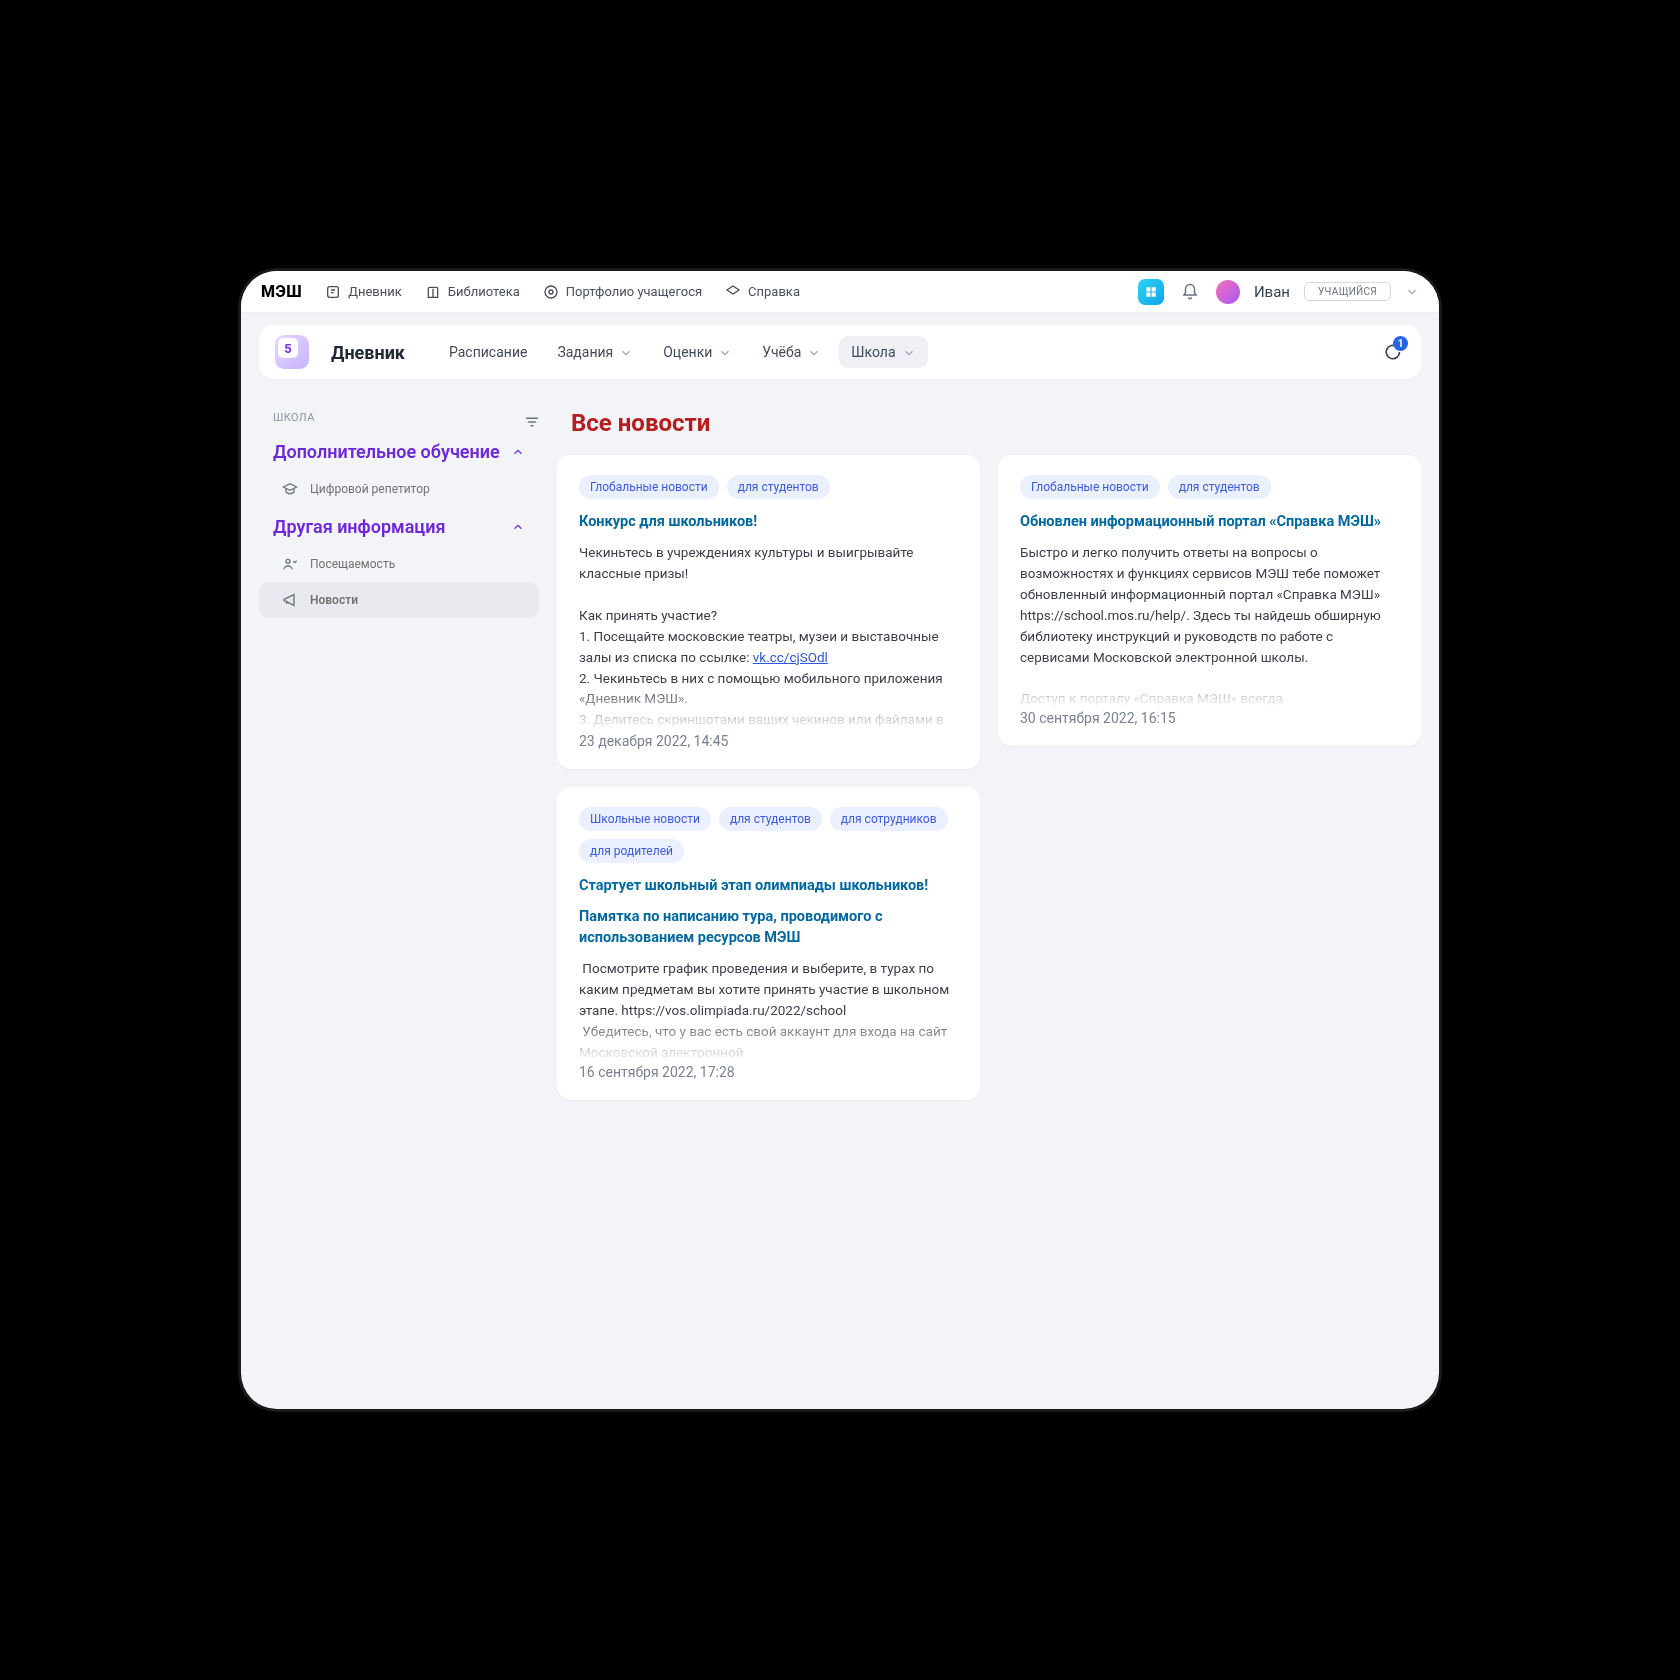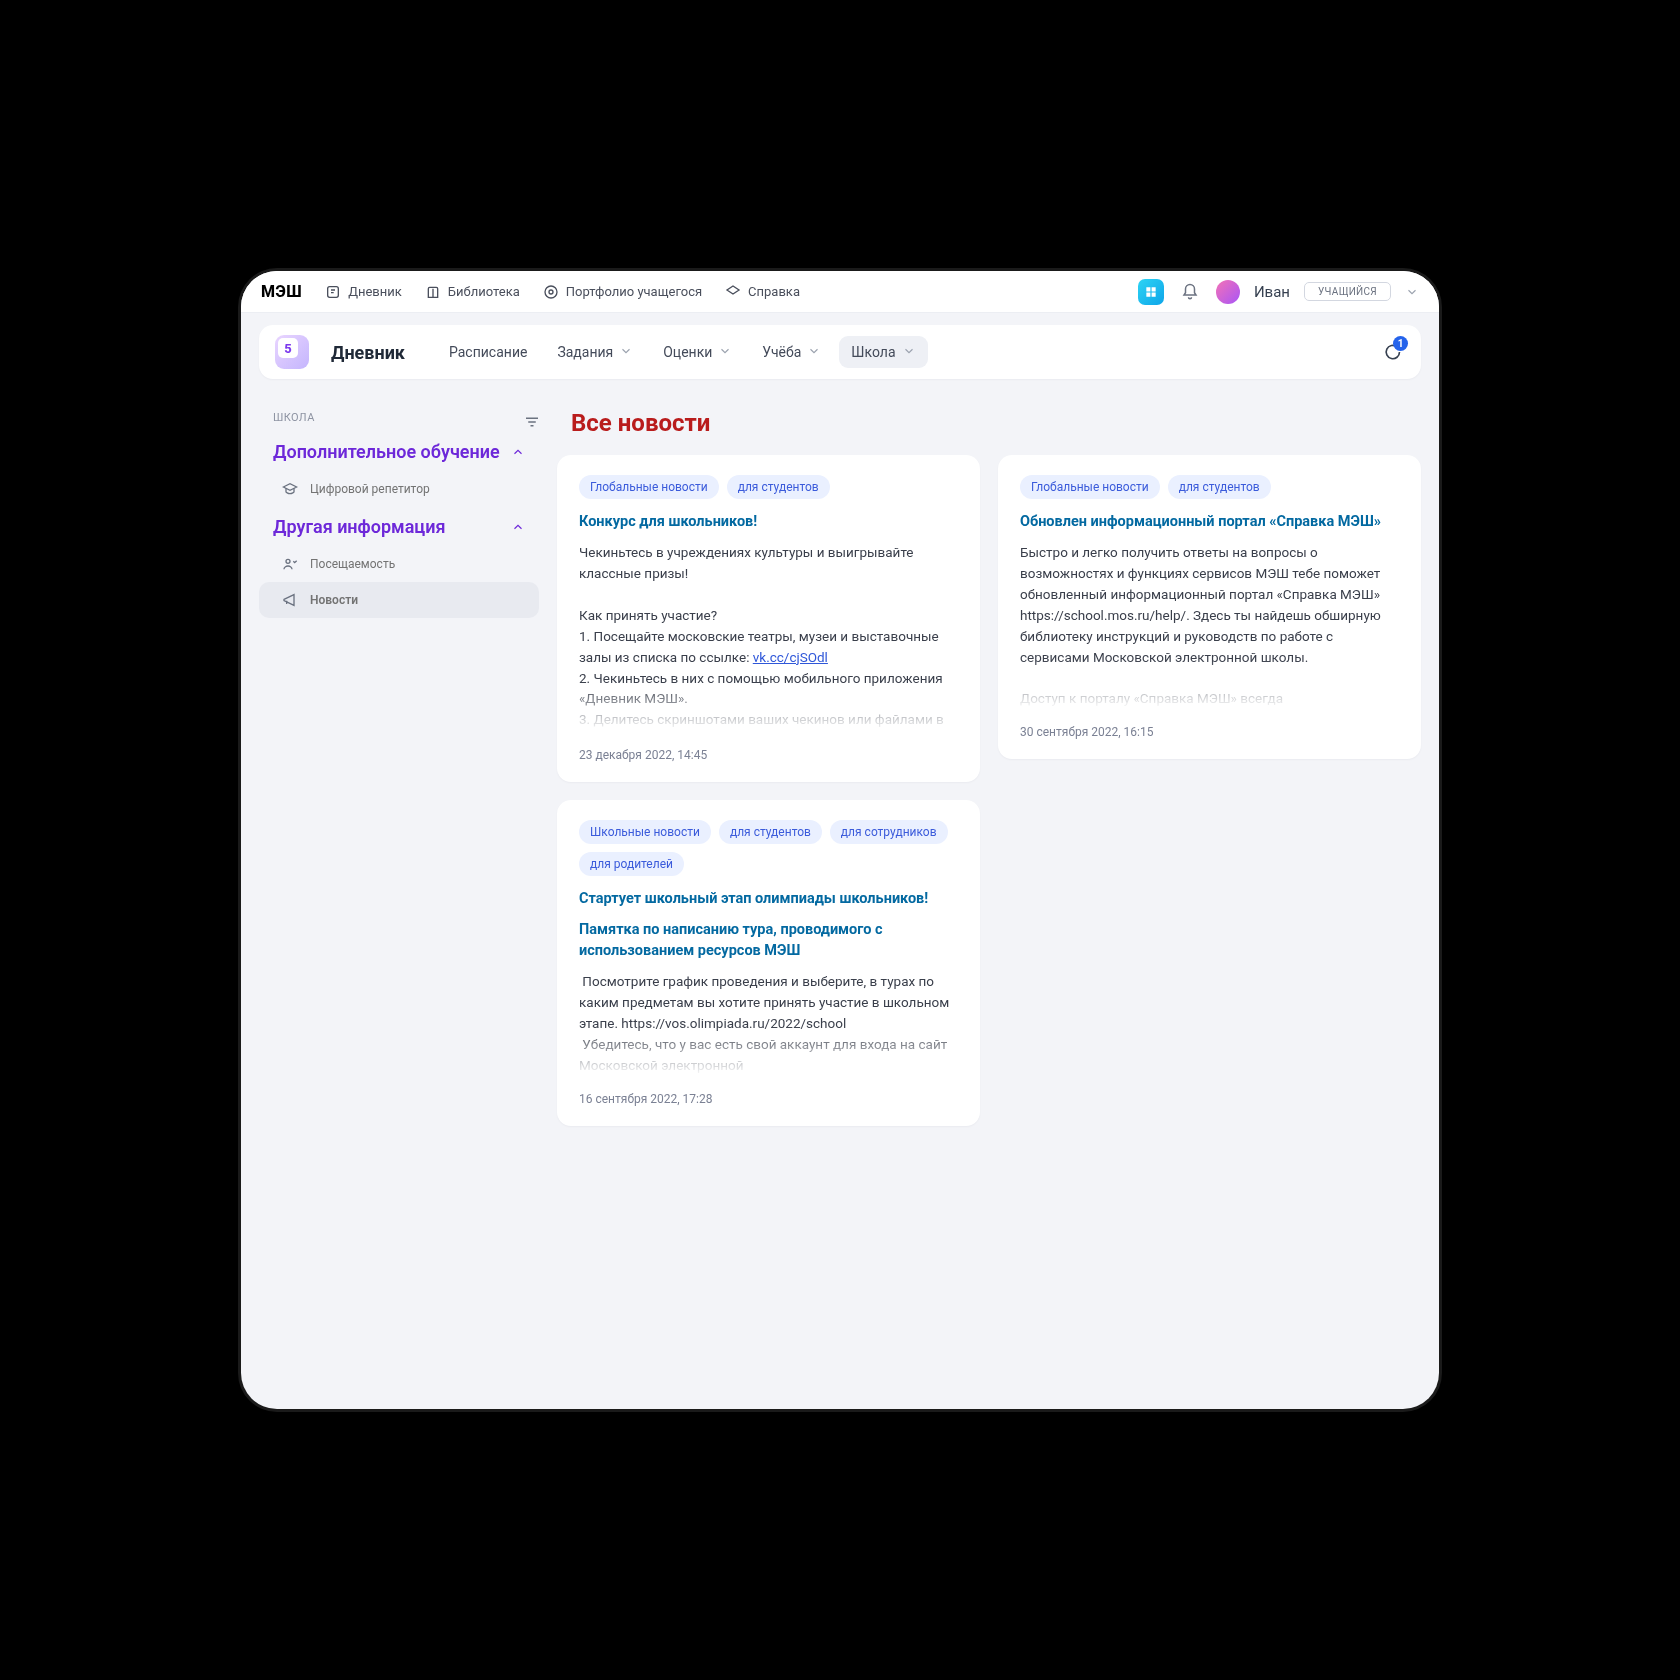--- a/index.html
+++ b/index.html
@@ -16,21 +16,21 @@
 .avatar{width:24px;height:24px;border-radius:50%;background:linear-gradient(135deg,#f472b6,#a855f7)}
 .uname{font-size:15px;color:#374151}
 .role-badge{font-size:10px;color:#6b7280;border:1px solid #d3d7e0;border-radius:5px;padding:3px 13px;letter-spacing:.3px}
 .chev{width:14px;height:14px;color:#9ca3af}
 .subbar-wrap{padding:12px 18px}
 .subbar{background:#fff;border-radius:14px;height:54px;display:flex;align-items:center;padding:0 16px;gap:22px;box-shadow:0 1px 2px rgba(15,23,42,.04)}
 .app-ico{width:34px;height:34px;border-radius:9px;background:linear-gradient(135deg,#e9d5ff,#c4b5fd);display:flex;align-items:center;justify-content:center;color:#7c3aed;font-weight:800;font-size:17px;position:relative}
 .app-ico::before{content:"5";position:absolute;left:3px;top:3px;width:20px;height:20px;background:#fff;border-radius:5px;display:flex;align-items:center;justify-content:center;font-size:13px;color:#7c3aed}
 .app-title{font-size:18px;font-weight:700;color:#1f2937;margin-right:10px}
 .tabs{display:flex;align-items:center;gap:6px}
-.tab{font-size:14px;color:#444b5a;padding:8px 12px;border-radius:9px;display:flex;align-items:flex-start;gap:6px;cursor:pointer}
+.tab{font-size:14px;color:#444b5a;padding:8px 12px;border-radius:9px;display:flex;align-items:flex-end;gap:6px;cursor:pointer}
 .tab.active{background:#eef0f5}
 .chat-ico{margin-left:auto;position:relative;width:26px;height:26px;display:flex;align-items:center;justify-content:center;color:#374151}
 .chat-badge{position:absolute;top:-3px;right:-3px;background:#2563eb;color:#fff;border-radius:50%;width:15px;height:15px;font-size:10px;display:flex;align-items:center;justify-content:center;font-weight:700}
 .body{display:flex;padding:0 18px 18px;gap:18px}
 .sidebar{width:280px;padding-top:12px}
 .side-label{font-size:11px;color:#8e94a3;letter-spacing:.4px;padding:8px 14px}
 .side-group{font-size:18px;font-weight:600;color:#6d28d9;padding:9px 14px;display:flex;align-items:center;justify-content:space-between;cursor:pointer}
 .side-item{font-size:12px;color:#737373;padding:9px 14px 9px 22px;display:flex;align-items:center;gap:11px;border-radius:10px;cursor:pointer}
 .side-item.active{background:#e8eaf0;font-weight:600}
 .side-ico{width:18px;height:18px;color:#6b7280;display:flex;align-items:center;justify-content:center}
@@ -39,21 +39,21 @@
 .filter-ico{width:20px;height:20px;color:#6b7280;margin-left:-34px;margin-right:14px}
 .cards{display:grid;grid-template-columns:1fr 1fr;gap:18px;align-items:start}
 .card{background:#fff;border-radius:14px;padding:20px 22px;box-shadow:0 1px 2px rgba(15,23,42,.04)}
 .card-col{display:flex;flex-direction:column;gap:18px}
 .chips{display:flex;flex-wrap:wrap;gap:8px;margin-bottom:12px}
 .chip{background:#eaf0ff;color:#3b5bdb;font-size:12px;padding:5px 11px;border-radius:14px}
 .card-title{font-size:14.5px;font-weight:700;color:#0369a1;margin-bottom:10px;line-height:1.45}
 .card-body{font-size:13.5px;color:#3a3f4b;line-height:1.55;max-height:190px;overflow:hidden;position:relative}
 .card-body .fade{position:absolute;bottom:0;left:0;right:0;height:50px;background:linear-gradient(180deg,rgba(255,255,255,0),#fff)}
 .card-body a{color:#2f57d9;text-decoration:underline}
-.card-date{font-size:12px;color:#7b8194;margin-top:16px}
+.card-date{font-size:14px;color:#7b8194;margin-top:1px}
 svg{display:block}
 </style>
 </head>
 <body>
 
 <div class="device">
 
   <div class="topbar">
     <div class="logo">МЭШ</div>
     <div class="topnav">

